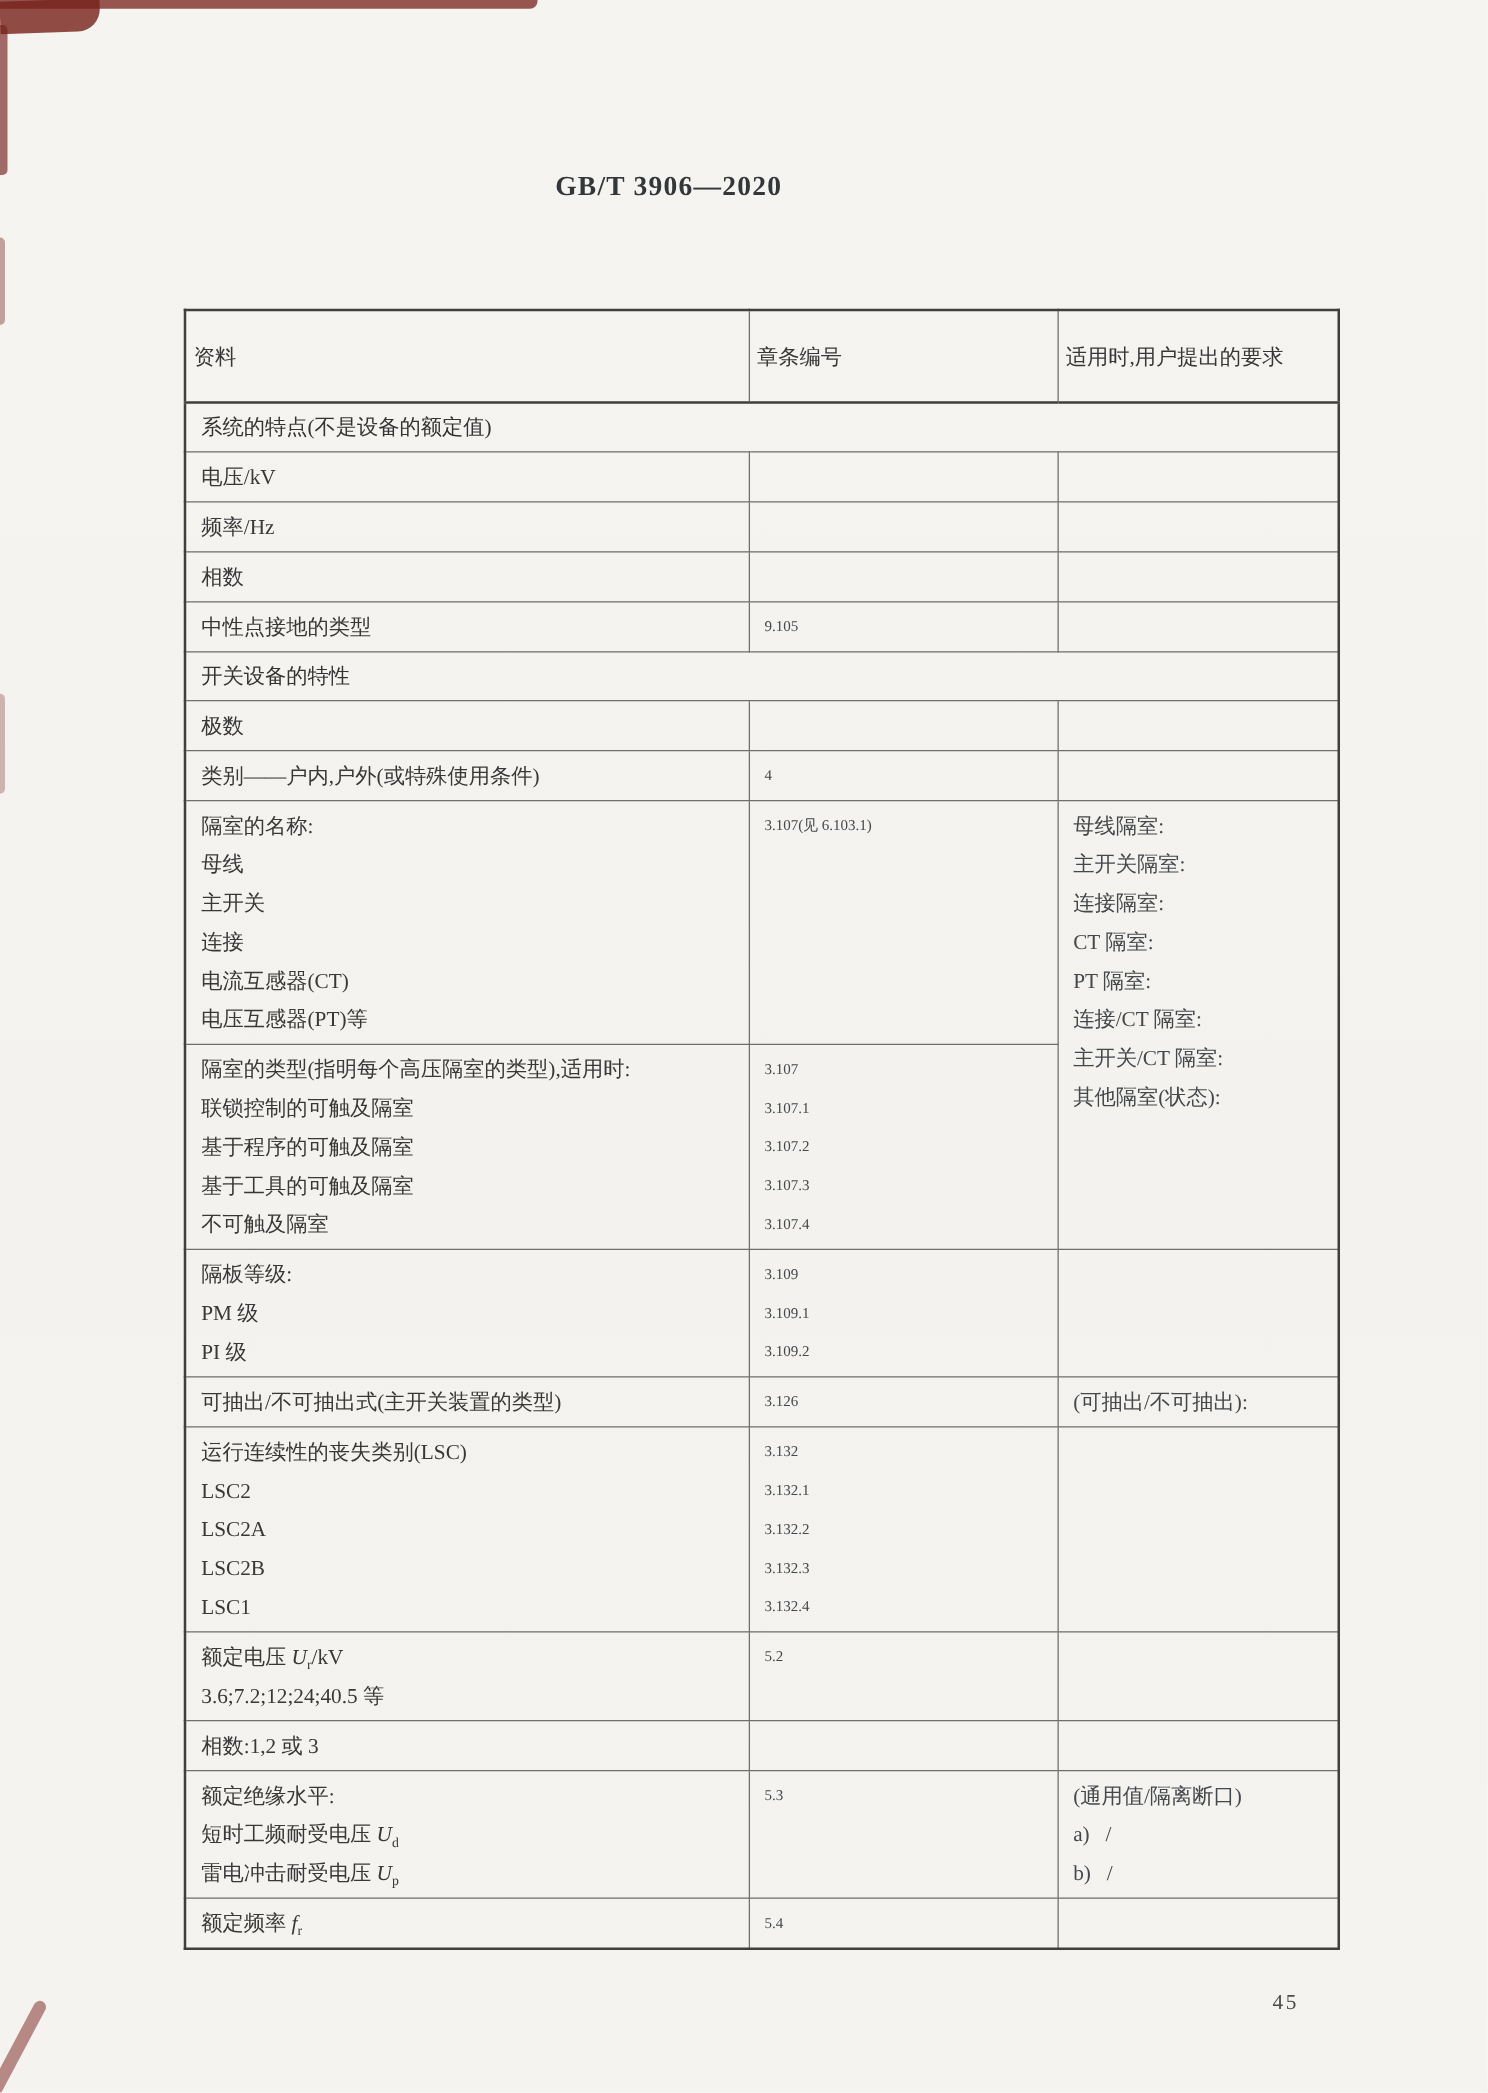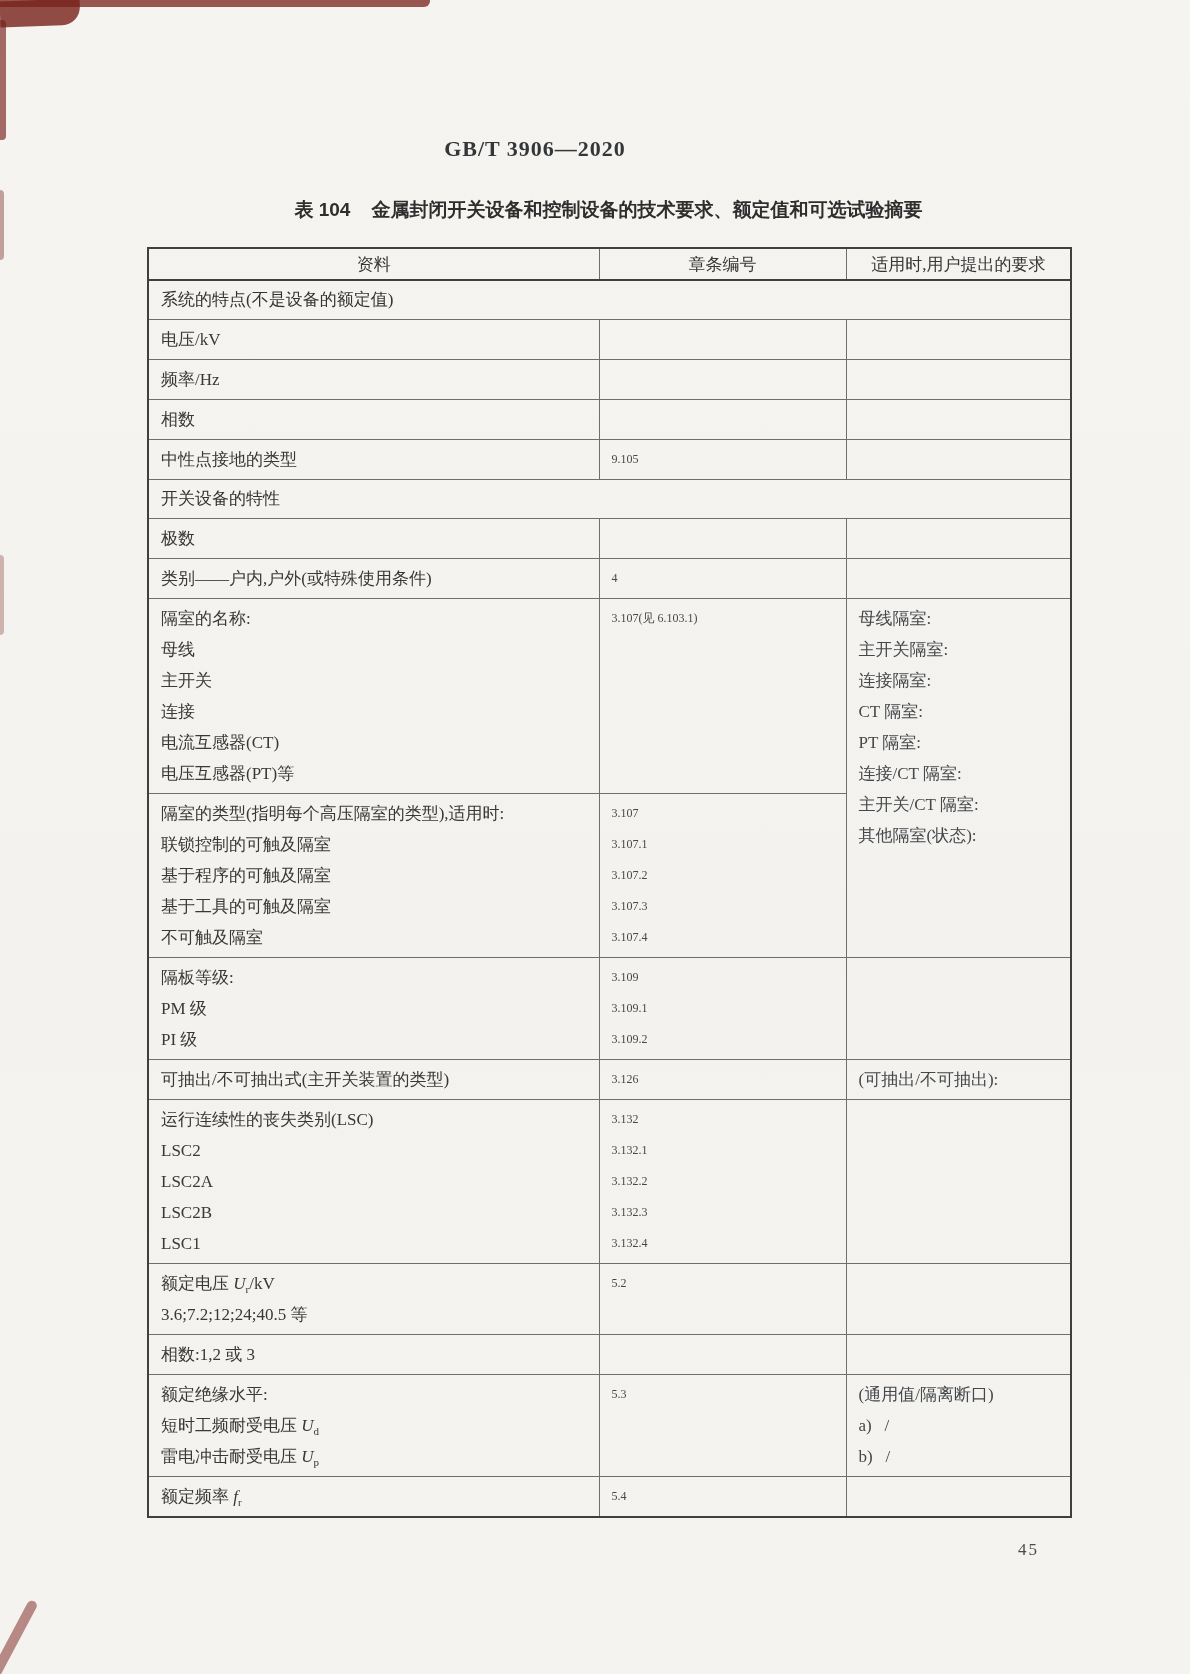--- a/index.html
+++ b/index.html
@@ -38,40 +38,40 @@
   table.summary th,table.summary td{
     border:1px solid #6e6e6c;
     vertical-align:top;
     text-align:left;
     padding:4px 12px;
   }
   table.summary{border:2px solid #3f3f3d;}
   table.summary th{
     border-bottom:2px solid #3f3f3d;
     font-weight:400;
-    text-align:center;
-    padding:3px 6px;
+    text-align:left;
+    padding:24px 6px;
     height:24px;
     vertical-align:middle;
     color:#373737;
   }
   td .line{
     line-height:31px;
     white-space:pre-wrap;
     color:#383838;
   }
   td.section-cell{padding:4px 10px;}
   td.section-cell .line{line-height:30px;color:#333;font-family:Liberation Serif, serif;}
   td.cell-info{padding:4px 10px;margin-left:40px;}
   td.cell-clause .line, td.cell-user .line{color:#44484b;}
   td.cell-clause{font-size:12px;}
   sub{font-size:11px;line-height:0;}
   i{font-family:"Liberation Serif","DejaVu Serif",serif;}
   .page-number{
-    position:absolute;top:1540px;left:1018px;
+    position:absolute;top:1592px;left:1018px;
     font-size:17px;color:#4c4c4c;letter-spacing:2px;
   }
   
   .artifact{position:absolute;background:#77201a;pointer-events:none;}
   .art-top{top:0;left:0;width:430px;height:7px;opacity:.75;border-radius:0 0 6px 0;}
   .art-corner{top:0;left:0;width:80px;height:26px;opacity:.8;border-radius:0 0 18px 0;transform:rotate(-2deg);}
   .art-left1{top:20px;left:0;width:6px;height:120px;opacity:.65;border-radius:0 4px 4px 0;}
   .art-left2{top:190px;left:0;width:4px;height:70px;opacity:.4;border-radius:0 4px 4px 0;}
   .art-left3{top:555px;left:0;width:4px;height:80px;opacity:.3;border-radius:0 4px 4px 0;}
   .art-bottom{top:1596px;left:8px;width:10px;height:90px;opacity:.5;transform:rotate(28deg);border-radius:5px;}
@@ -83,21 +83,20 @@
 
   <div class="artifact art-top"></div>
   <div class="artifact art-corner"></div>
   <div class="artifact art-left1"></div>
   <div class="artifact art-left2"></div>
   <div class="artifact art-left3"></div>
   <div class="artifact art-bottom"></div>
 
   <div class="gbt-header">GB/T 3906—2020</div>
 
-  <div class="table-title">表 104    金属封闭开关设备和控制设备的技术要求、额定值和可选试验摘要</div>
 
   <table class="summary">
     <colgroup>
       <col class="c1">
         <col class="c2">
         <col class="c3">
     </colgroup>
     <thead>
       <tr>
         <th>资料</th>

